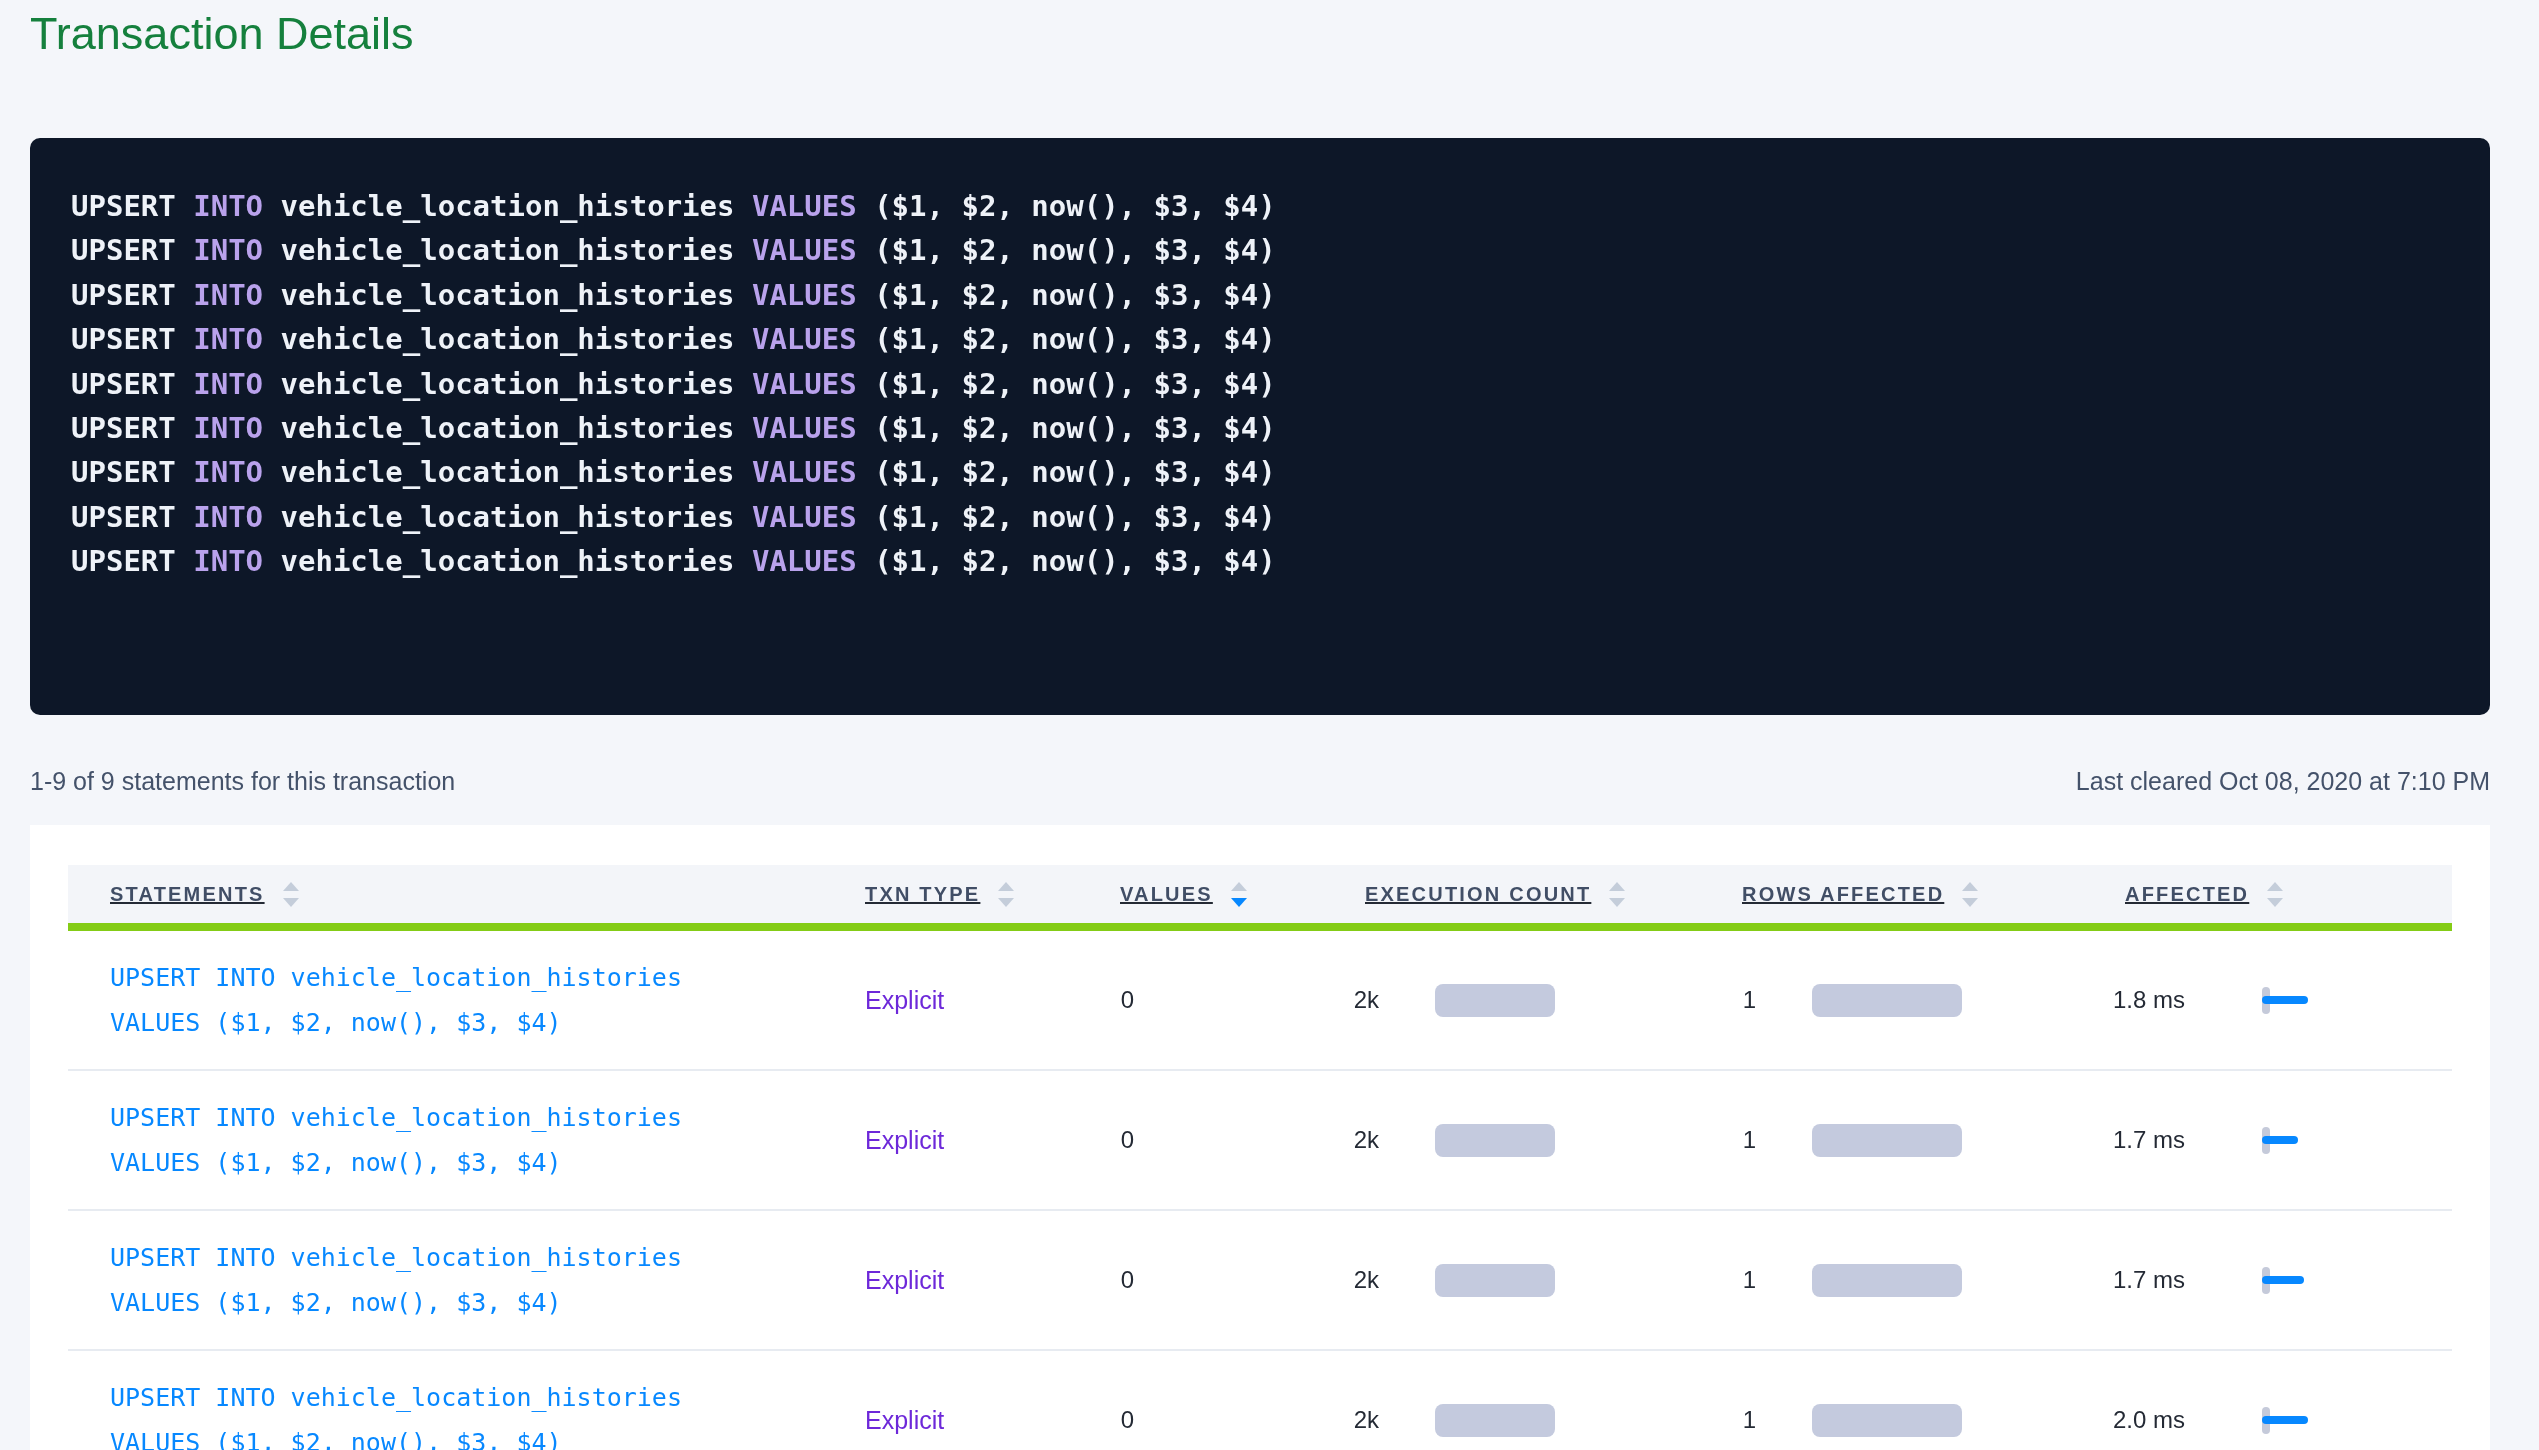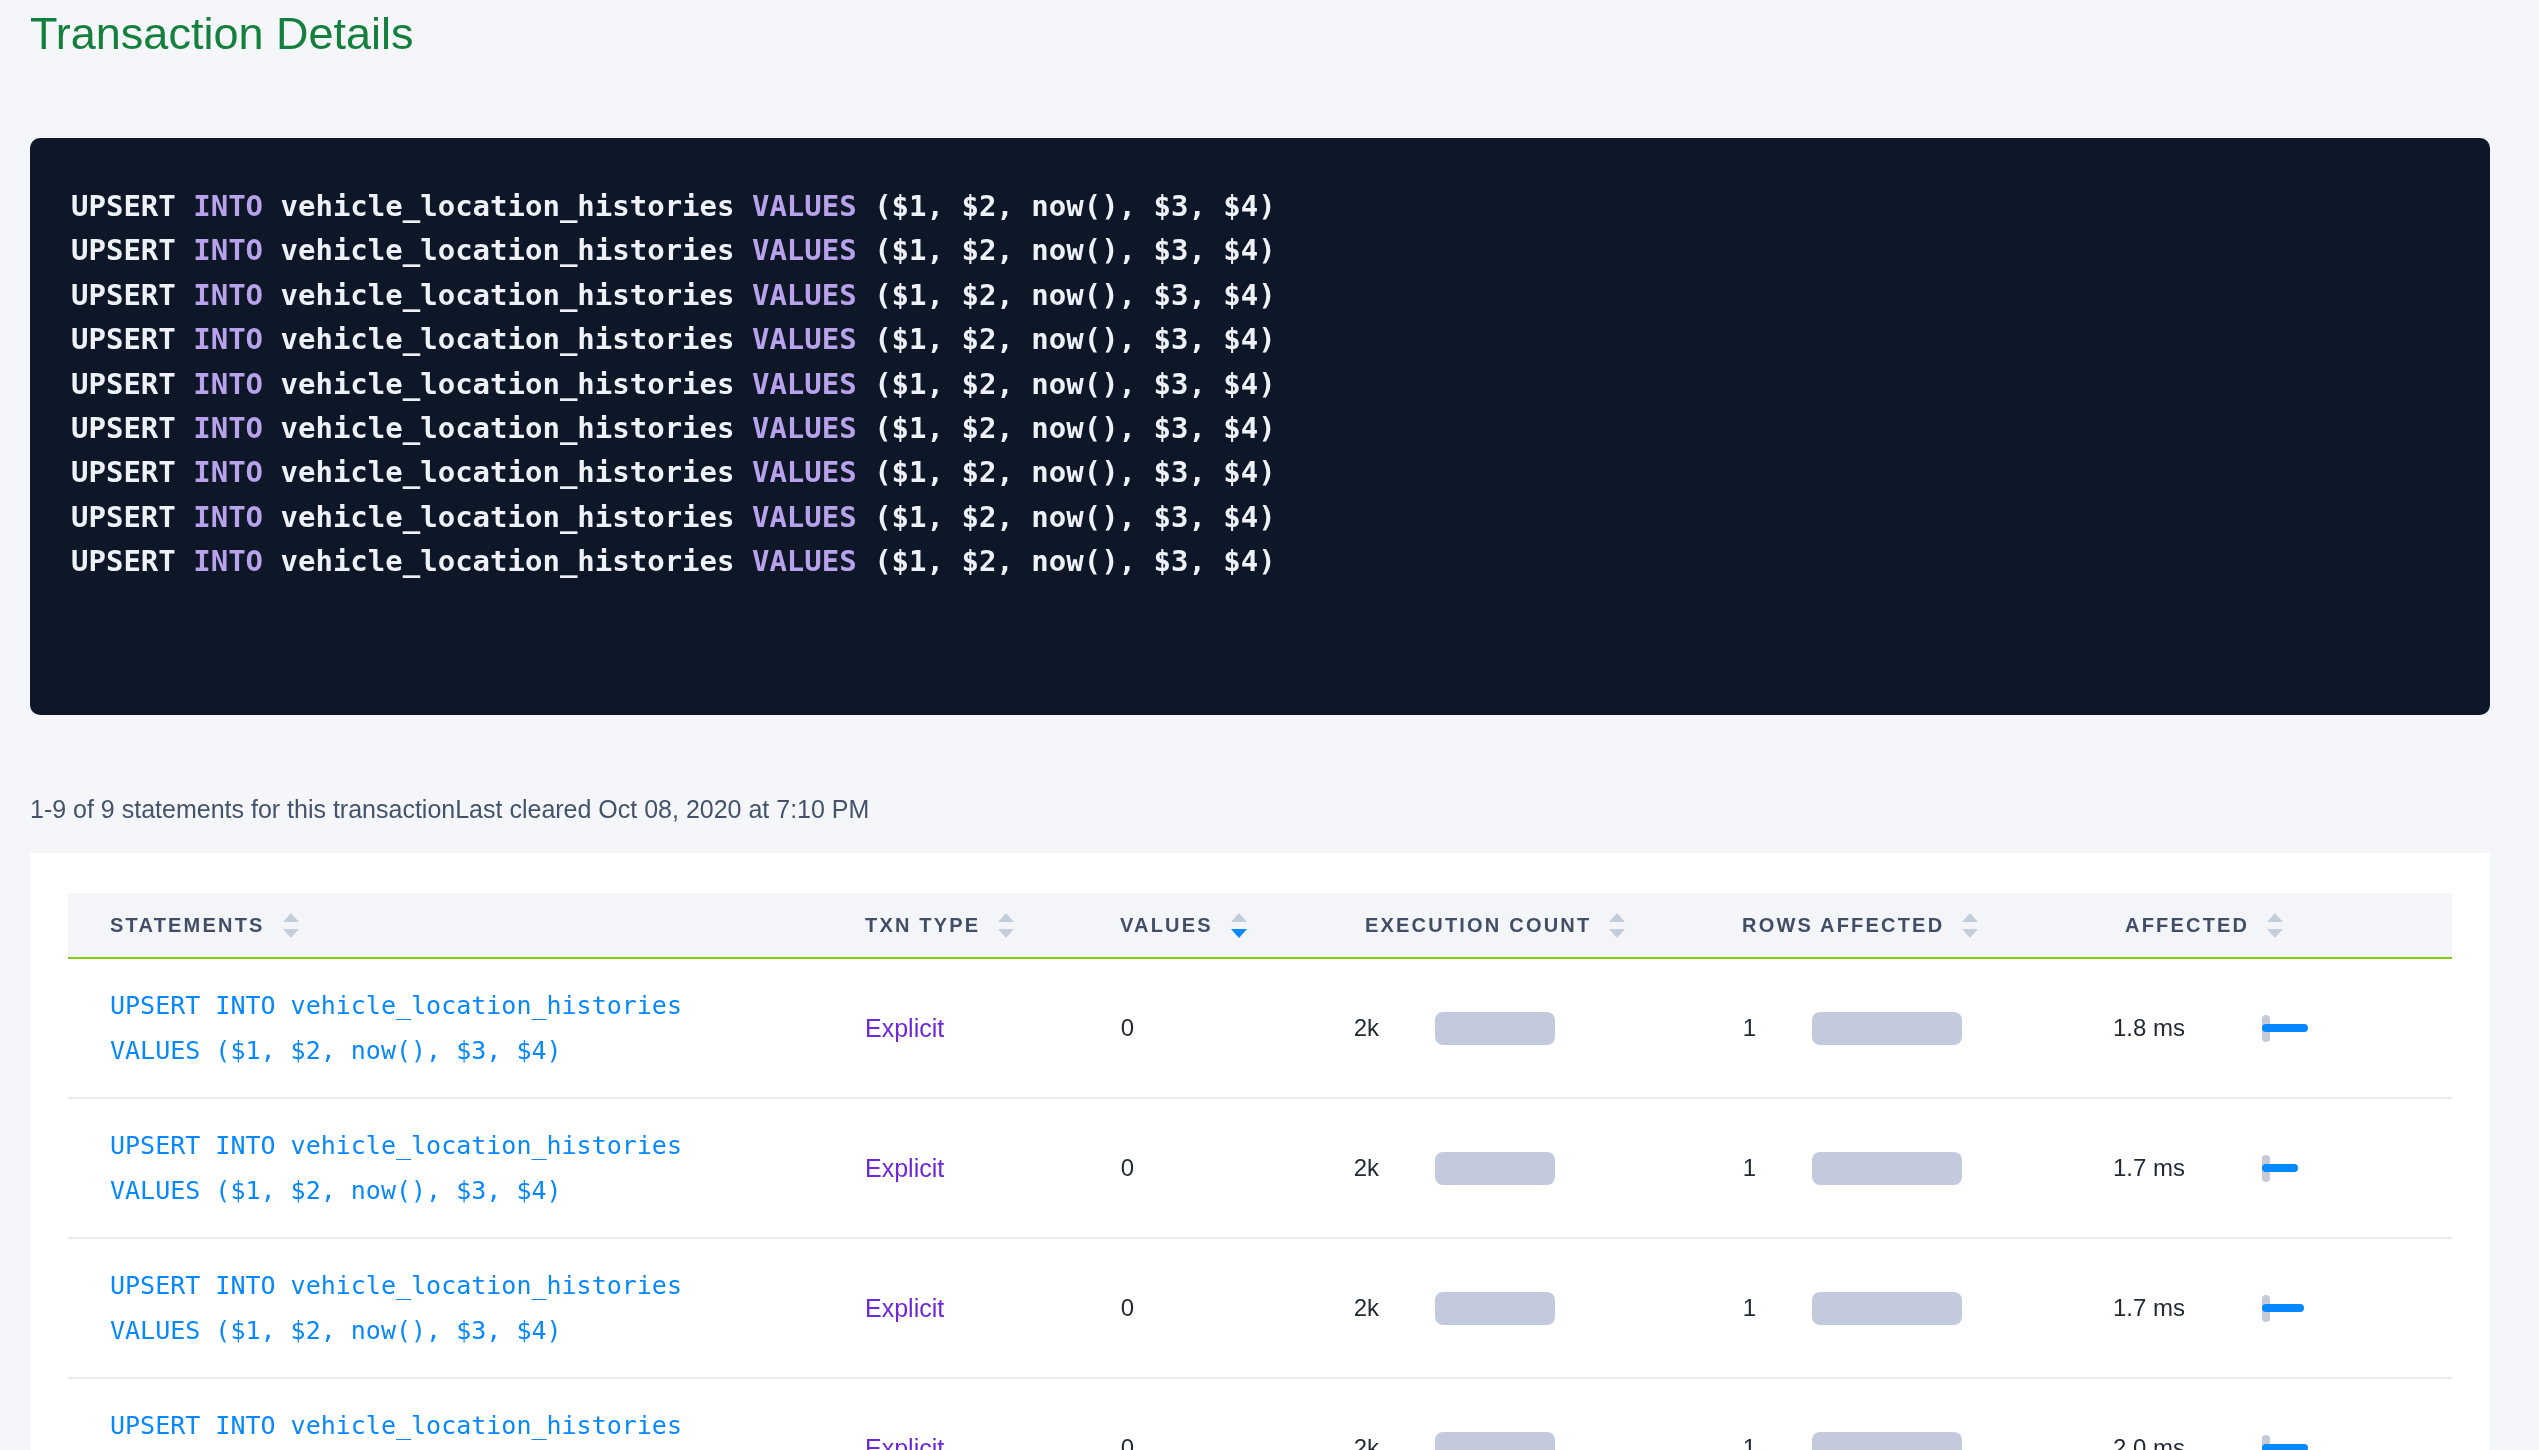--- a/index.html
+++ b/index.html
@@ -37,23 +37,24 @@
     font-weight: 700;
     line-height: 44.4px;
     white-space: pre;
     color: #eef2f8;
   }
   .code-line .kw { color: #b9a2ec; }
   .code-line .plain { color: #eef2f8; }
 
   
   .summary-row {
-    margin: 78px 49px 0 30px;
+    margin: 50px 49px 0 30px;
     width: 2460px;
     display: flex;
+    justify-content: space-between;
     align-items: baseline;
     font-size: 25px;
     line-height: 32px;
     color: #44526a;
     font-weight: 400;
   }
 
   
   .table-card {
     margin: 28px 49px 0 30px;
@@ -63,21 +64,22 @@
   }
   .tbl-grid {
     display: grid;
     grid-template-columns: 755px 255px 245px 377px 383px 1fr;
     align-items: center;
   }
   .tbl-header {
     background: #f3f5f9;
     height: 66px;
     padding-left: 42px;
-    border-bottom: 2px solid #84cc16;
+    border-bottom: 8px solid #84cc16;
+    text-decoration: underline;
   }
   .th {
     display: flex;
     align-items: center;
     font-size: 20px;
     font-weight: 700;
     letter-spacing: 2.2px;
     color: #414e66;
     cursor: pointer;
   }

